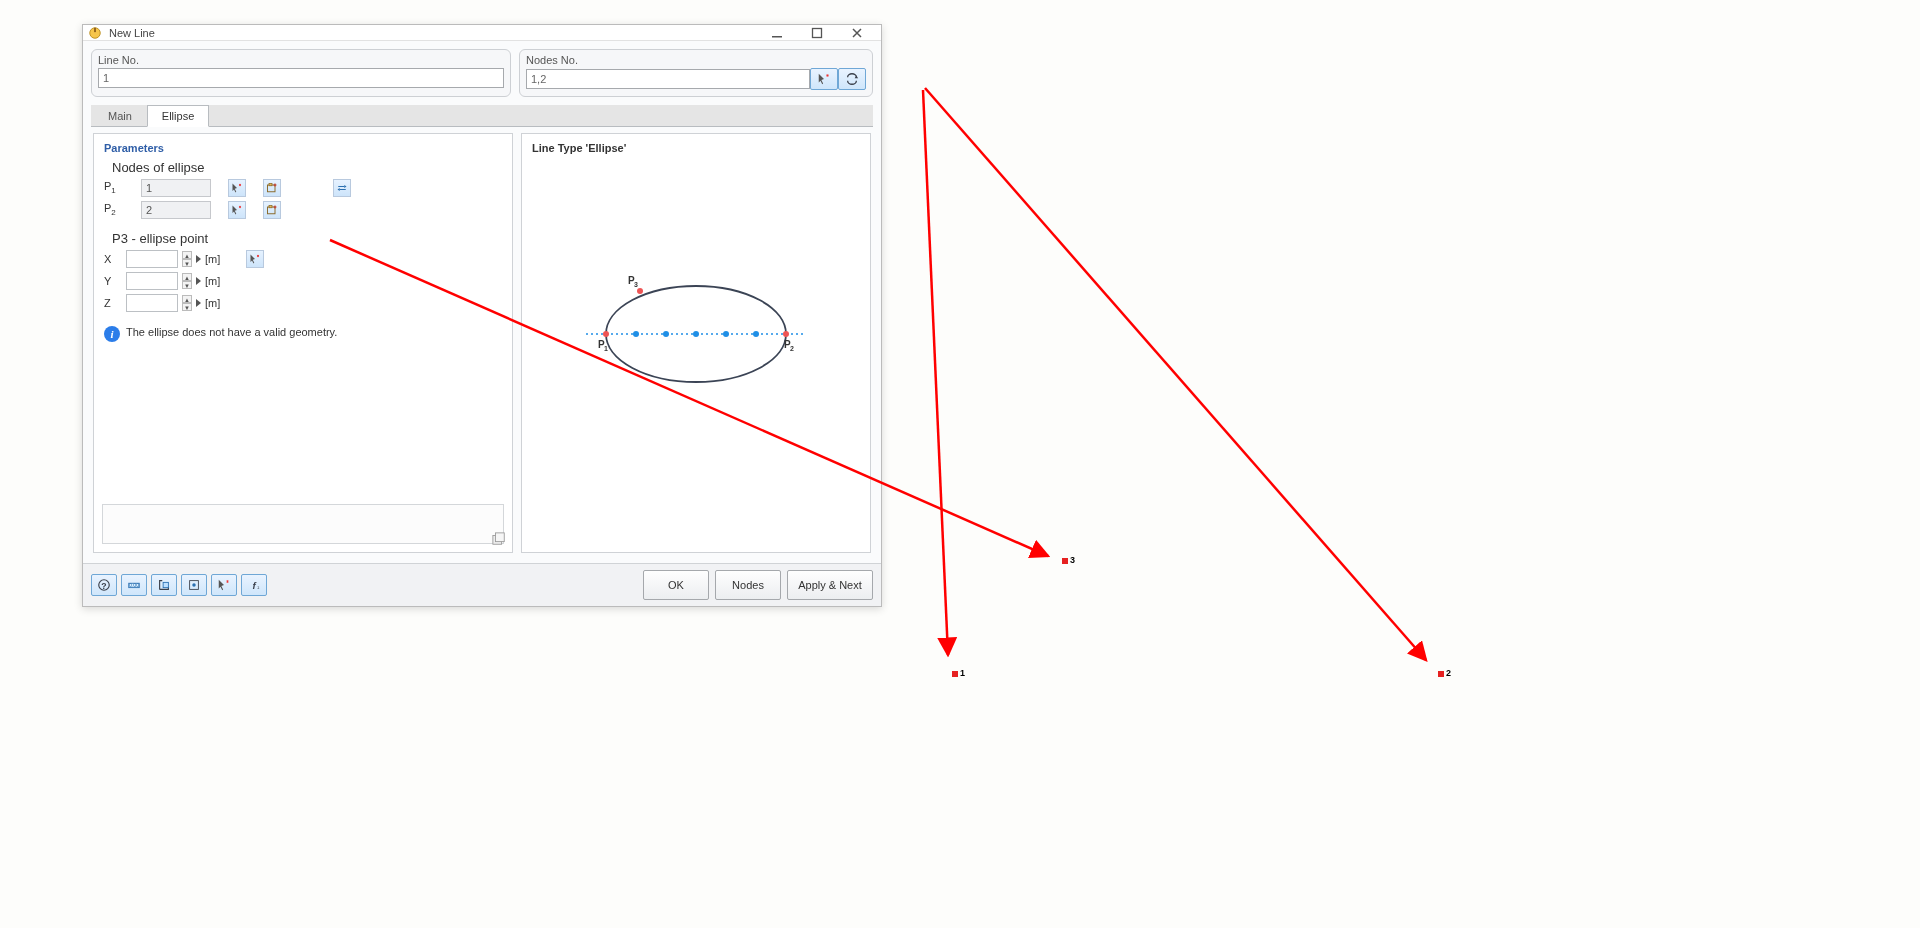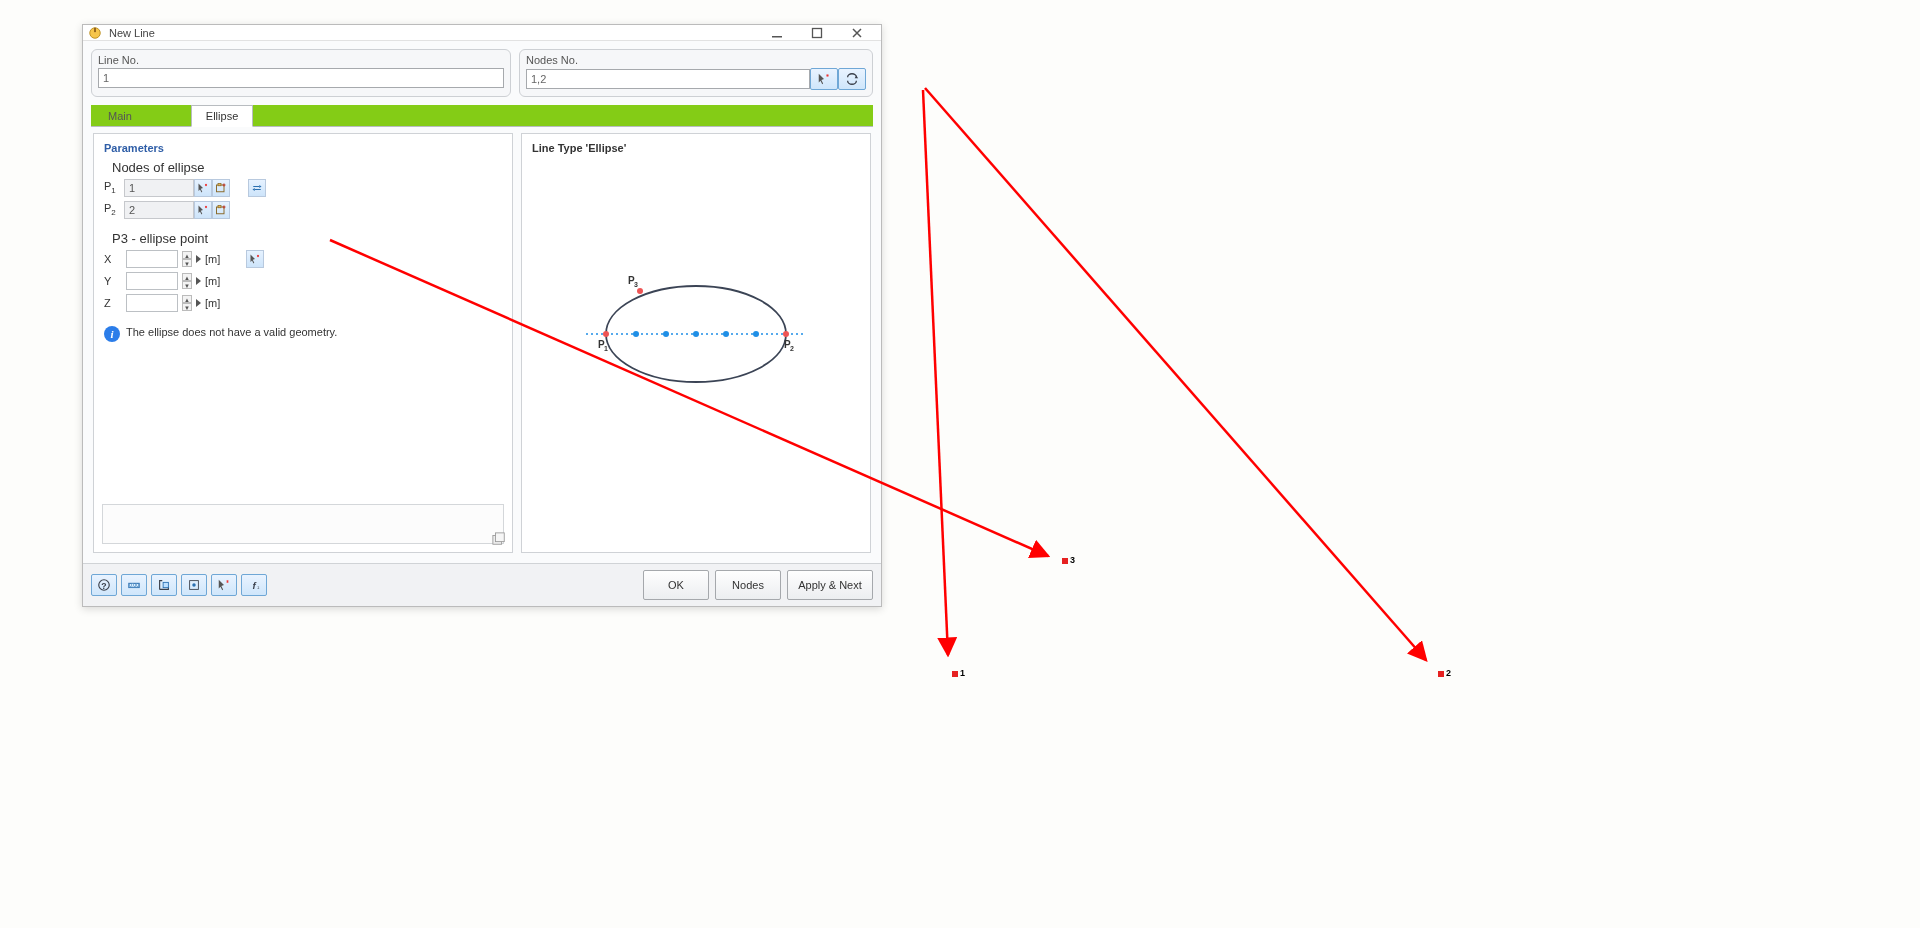--- a/index.html
+++ b/index.html
@@ -72,22 +72,21 @@
     display:flex; align-items:center; justify-content:center;
     background: linear-gradient(#e9f3ff,#cfe6fb);
     border: 1px solid #6fa7d6;
     border-radius:2px;
   }
   .tabs {
     margin-top: 8px;
     display: flex;
     border-bottom: 1px solid #b8bcc0;
     padding: 0 2px;
-    background:#84cc16;
-    gap:44px;
+    background:#e5e5e5;
   }
   .tab {
     padding: 4px 14px;
     border: 1px solid transparent;
     border-bottom: none;
     text-align:center;
   }
   .tab.inactive { color:#555; }
   .tab.active {
     background:#fff;
@@ -102,21 +101,21 @@
   .panel {
     border: 1px solid #cfd2d6;
     background:#fff;
     height: 420px;
     position:relative;
   }
   .panel.left { flex:0 0 420px; padding:8px 10px; }
   .panel.right { flex:1; padding:8px 10px;font-weight:bold; }
   .group-label { color:#2f5ea7; font-weight:700; font-size:11px; margin-bottom:6px; }
   .sub-heading { color:#333; font-size:13px; margin: 4px 8px 4px; }
-  .noderow { display:flex; align-items:center; gap:0; margin-bottom:4px; }
+  .noderow { display:flex; align-items:center; gap:17px; margin-bottom:4px; }
   .noderow .plbl { width:20px; }
   .noderow .plbl sub { font-size:8px; }
   .gray-input {
     width: 70px; height:18px;
     background:#f0f1f3;
     border:1px solid #c6c8cc;
     color:#555; padding:0 4px; font-size:11px;
   }
   .coordrow {
     display:flex; align-items:center; gap:4px; margin-bottom:4px;

